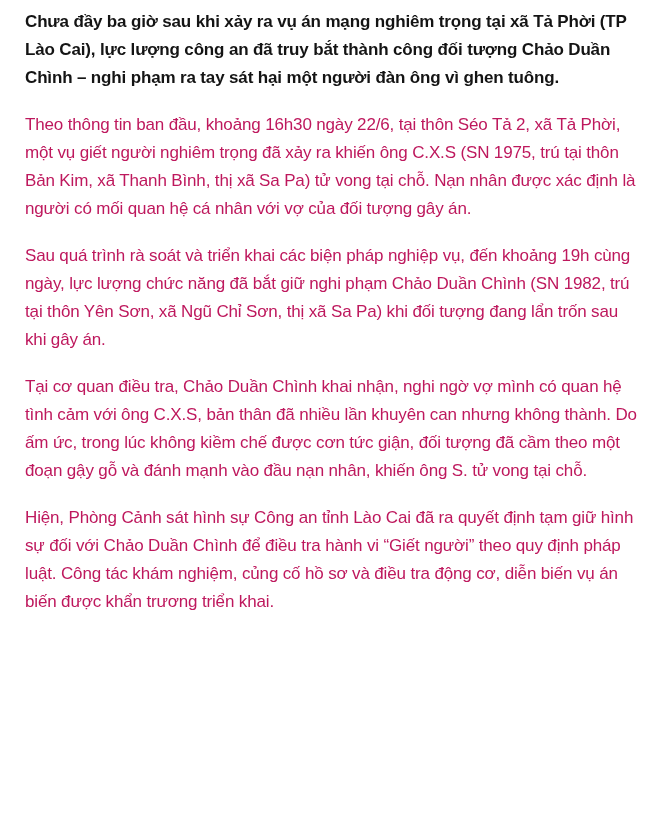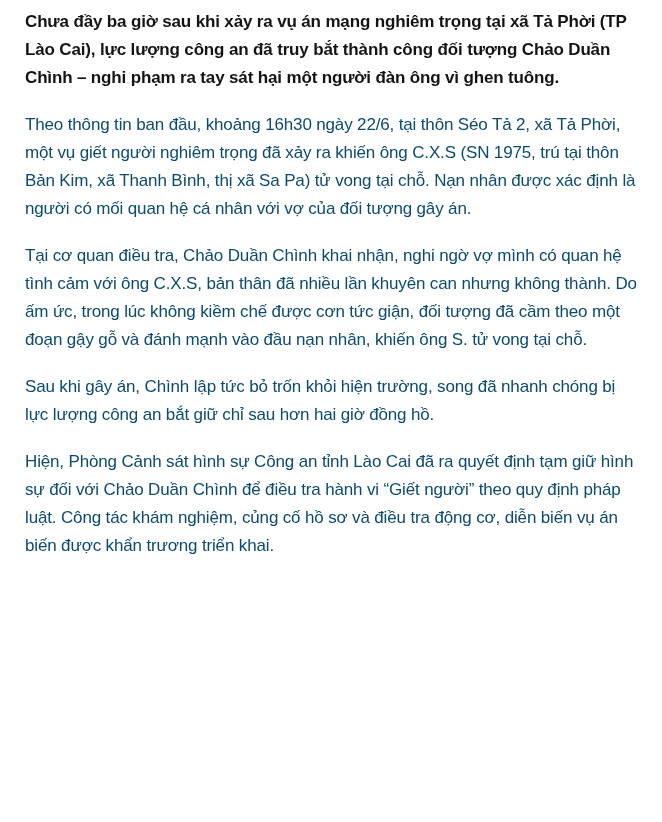--- a/index.html
+++ b/index.html
@@ -16,30 +16,30 @@
   .article {
     box-sizing: border-box;
     width: 662px;
     padding: 8px 25px 0 25px;
   }
   .article p {
     margin: 0 0 19px 0;
     font-size: 17px;
     line-height: 28px;
     letter-spacing: -0.15px;
-    color: #0c4a6e;
+    color: #be185d;
     text-align: left;
   }
   .article p.lead {
     font-weight: 700;
     color: #141414;
   }
 </style>
 </head>
 <body>
 
 <div class="article">
   <p class="lead">Chưa đầy ba giờ sau khi xảy ra vụ án mạng nghiêm trọng tại xã Tả Phời (TP Lào Cai), lực lượng công an đã truy bắt thành công đối tượng Chảo Duần Chình – nghi phạm ra tay sát hại một người đàn ông vì ghen tuông.</p>
   <p>Theo thông tin ban đầu, khoảng 16h30 ngày 22/6, tại thôn Séo Tả 2, xã Tả Phời, một vụ giết người nghiêm trọng đã xảy ra khiến ông C.X.S (SN 1975, trú tại thôn Bản Kim, xã Thanh Bình, thị xã Sa Pa) tử vong tại chỗ. Nạn nhân được xác định là người có mối quan hệ cá nhân với vợ của đối tượng gây án.</p>
+  <p>Sau quá trình rà soát và triển khai các biện pháp nghiệp vụ, đến khoảng 19h cùng ngày, lực lượng chức năng đã bắt giữ nghi phạm Chảo Duần Chình (SN 1982, trú tại thôn Yên Sơn, xã Ngũ Chỉ Sơn, thị xã Sa Pa) khi đối tượng đang lẩn trốn sau khi gây án.</p>
   <p>Tại cơ quan điều tra, Chảo Duần Chình khai nhận, nghi ngờ vợ mình có quan hệ tình cảm với ông C.X.S, bản thân đã nhiều lần khuyên can nhưng không thành. Do ấm ức, trong lúc không kiềm chế được cơn tức giận, đối tượng đã cầm theo một đoạn gậy gỗ và đánh mạnh vào đầu nạn nhân, khiến ông S. tử vong tại chỗ.</p>
-  <p>Sau khi gây án, Chình lập tức bỏ trốn khỏi hiện trường, song đã nhanh chóng bị lực lượng công an bắt giữ chỉ sau hơn hai giờ đồng hồ.</p>
   <p>Hiện, Phòng Cảnh sát hình sự Công an tỉnh Lào Cai đã ra quyết định tạm giữ hình sự đối với Chảo Duần Chình để điều tra hành vi “Giết người” theo quy định pháp luật. Công tác khám nghiệm, củng cố hồ sơ và điều tra động cơ, diễn biến vụ án biến được khẩn trương triển khai.</p>
 </div>
 
 </body></html>

